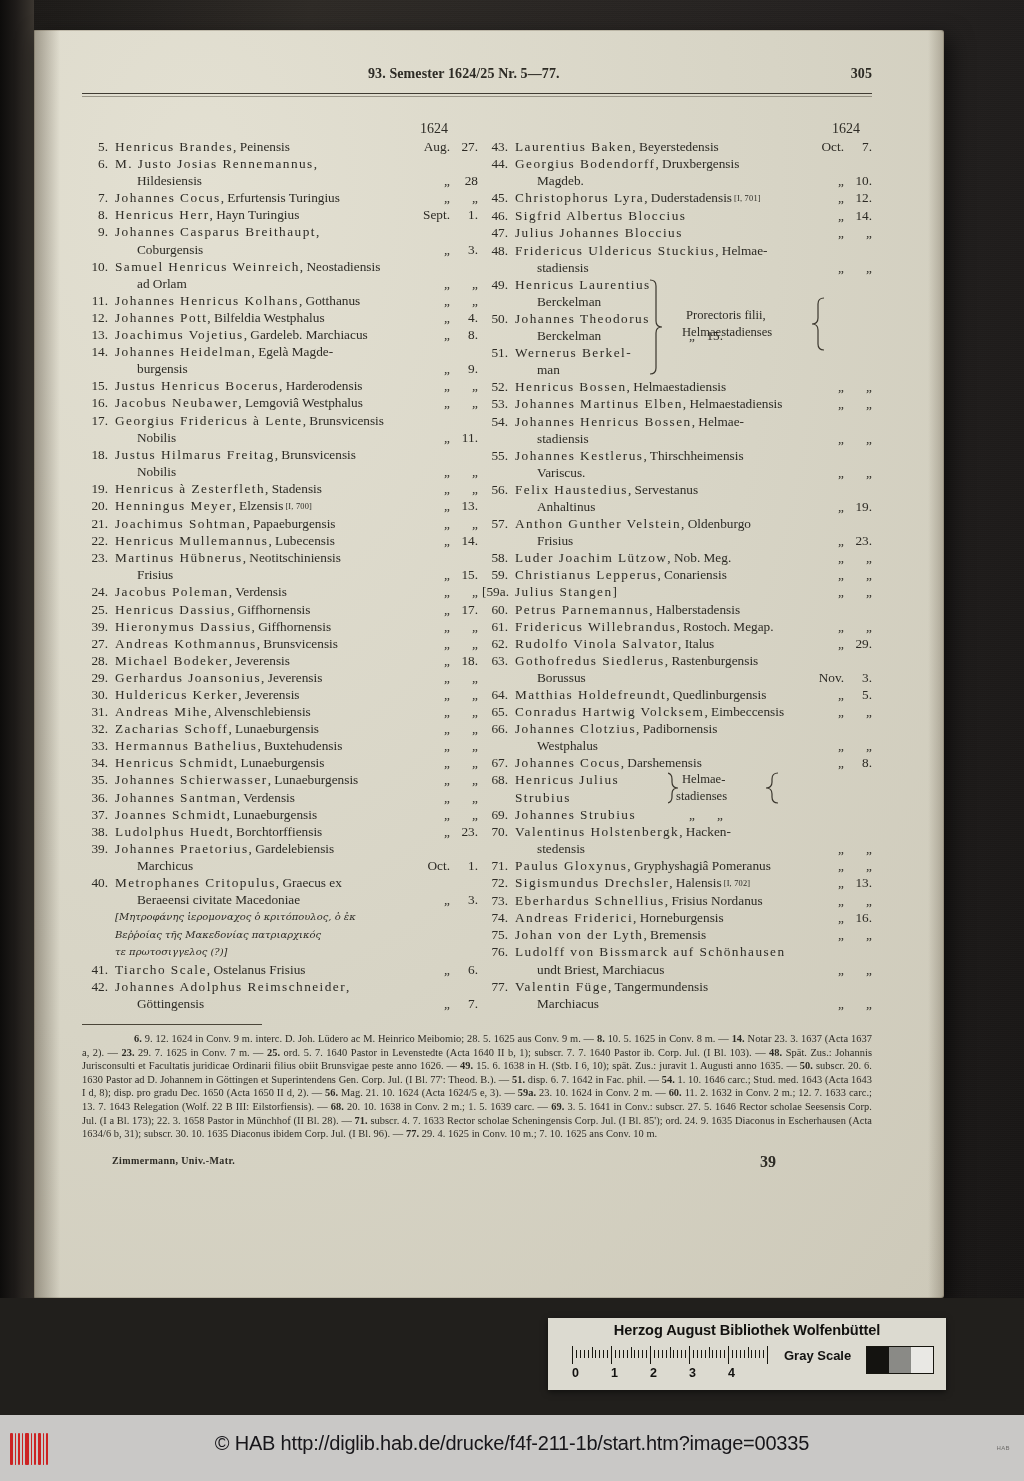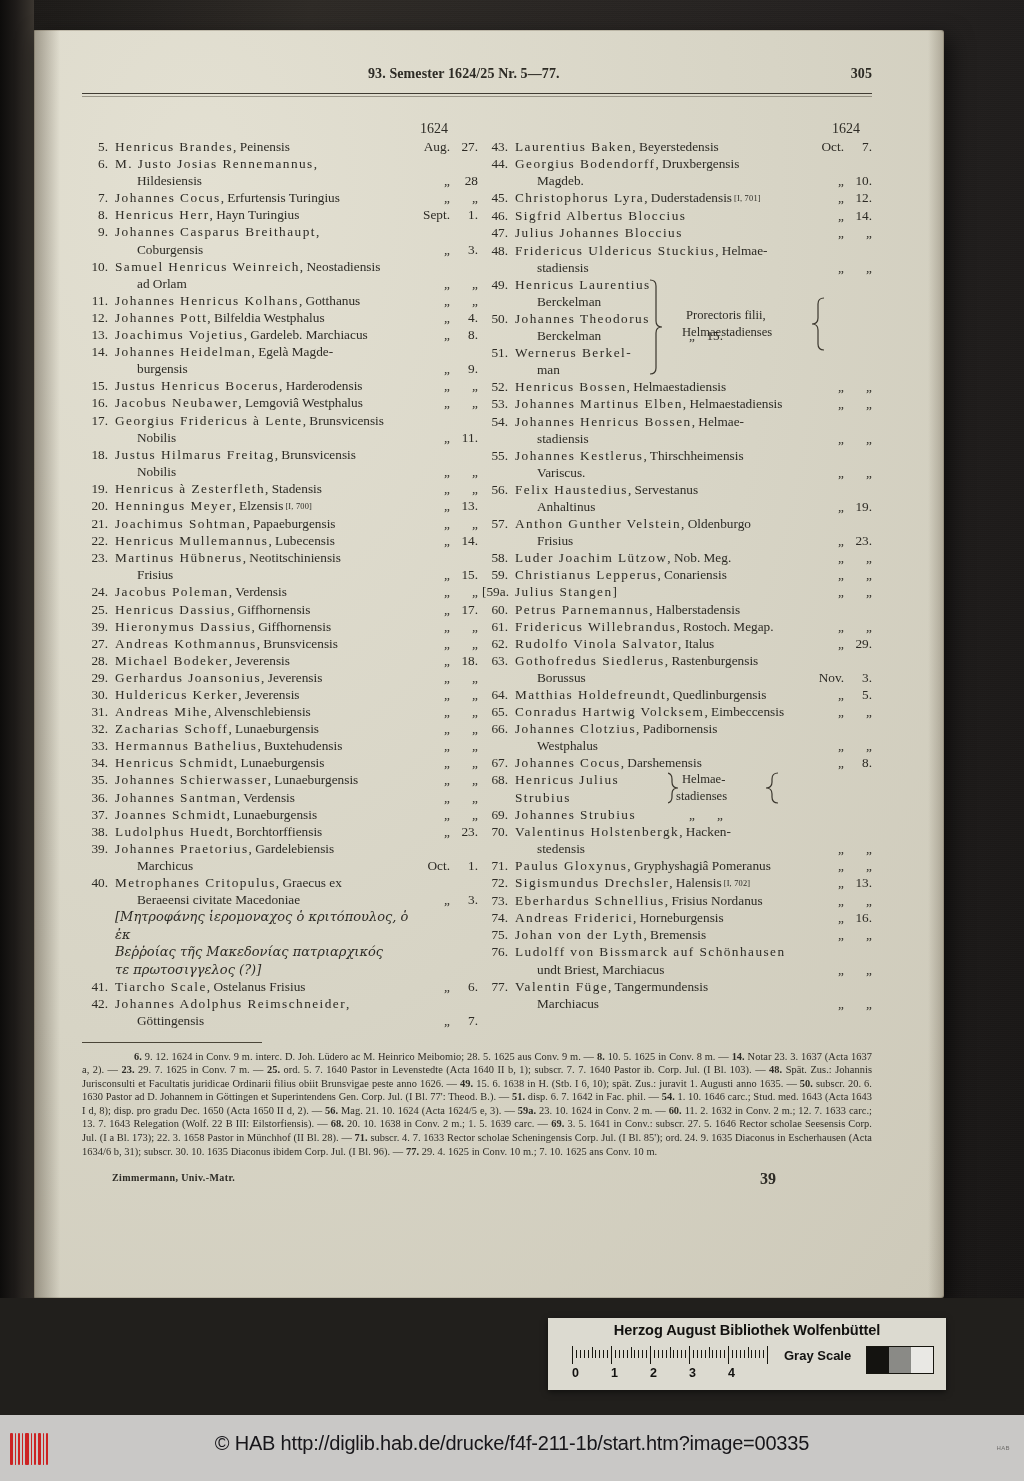--- a/index.html
+++ b/index.html
@@ -60,21 +60,21 @@
   .sp{letter-spacing:1.45px;}
   .ref{font-size:8.4px;letter-spacing:.2px;vertical-align:1px;
       padding:0 2px;white-space:nowrap;}
   .date{flex:0 0 62px;width:62px;text-align:left;white-space:nowrap;
       font-size:13.3px;position:relative;}
   .date .m{display:inline-block;width:30px;text-align:right;}
   .date .d{display:inline-block;width:28px;text-align:right;padding-right:4px;}
   .col-r .date{flex:0 0 58px;width:58px;}
 
   
-  .greek{font-family:"DejaVu Serif",serif;font-style:italic;font-size:13px;
+  .greek{font-family:"DejaVu Serif",serif;font-style:italic;font-size:10px;
       line-height:17.5px;display:block;}
 
   
   .brace-wrap{position:relative;}
   .bracefig{position:absolute;left:186px;top:0;width:200px;height:100%;
       pointer-events:none;}
   .bracefig svg{display:block;}
   .blabel{position:absolute;font-size:12.6px;line-height:16px;white-space:nowrap;}
 
   

